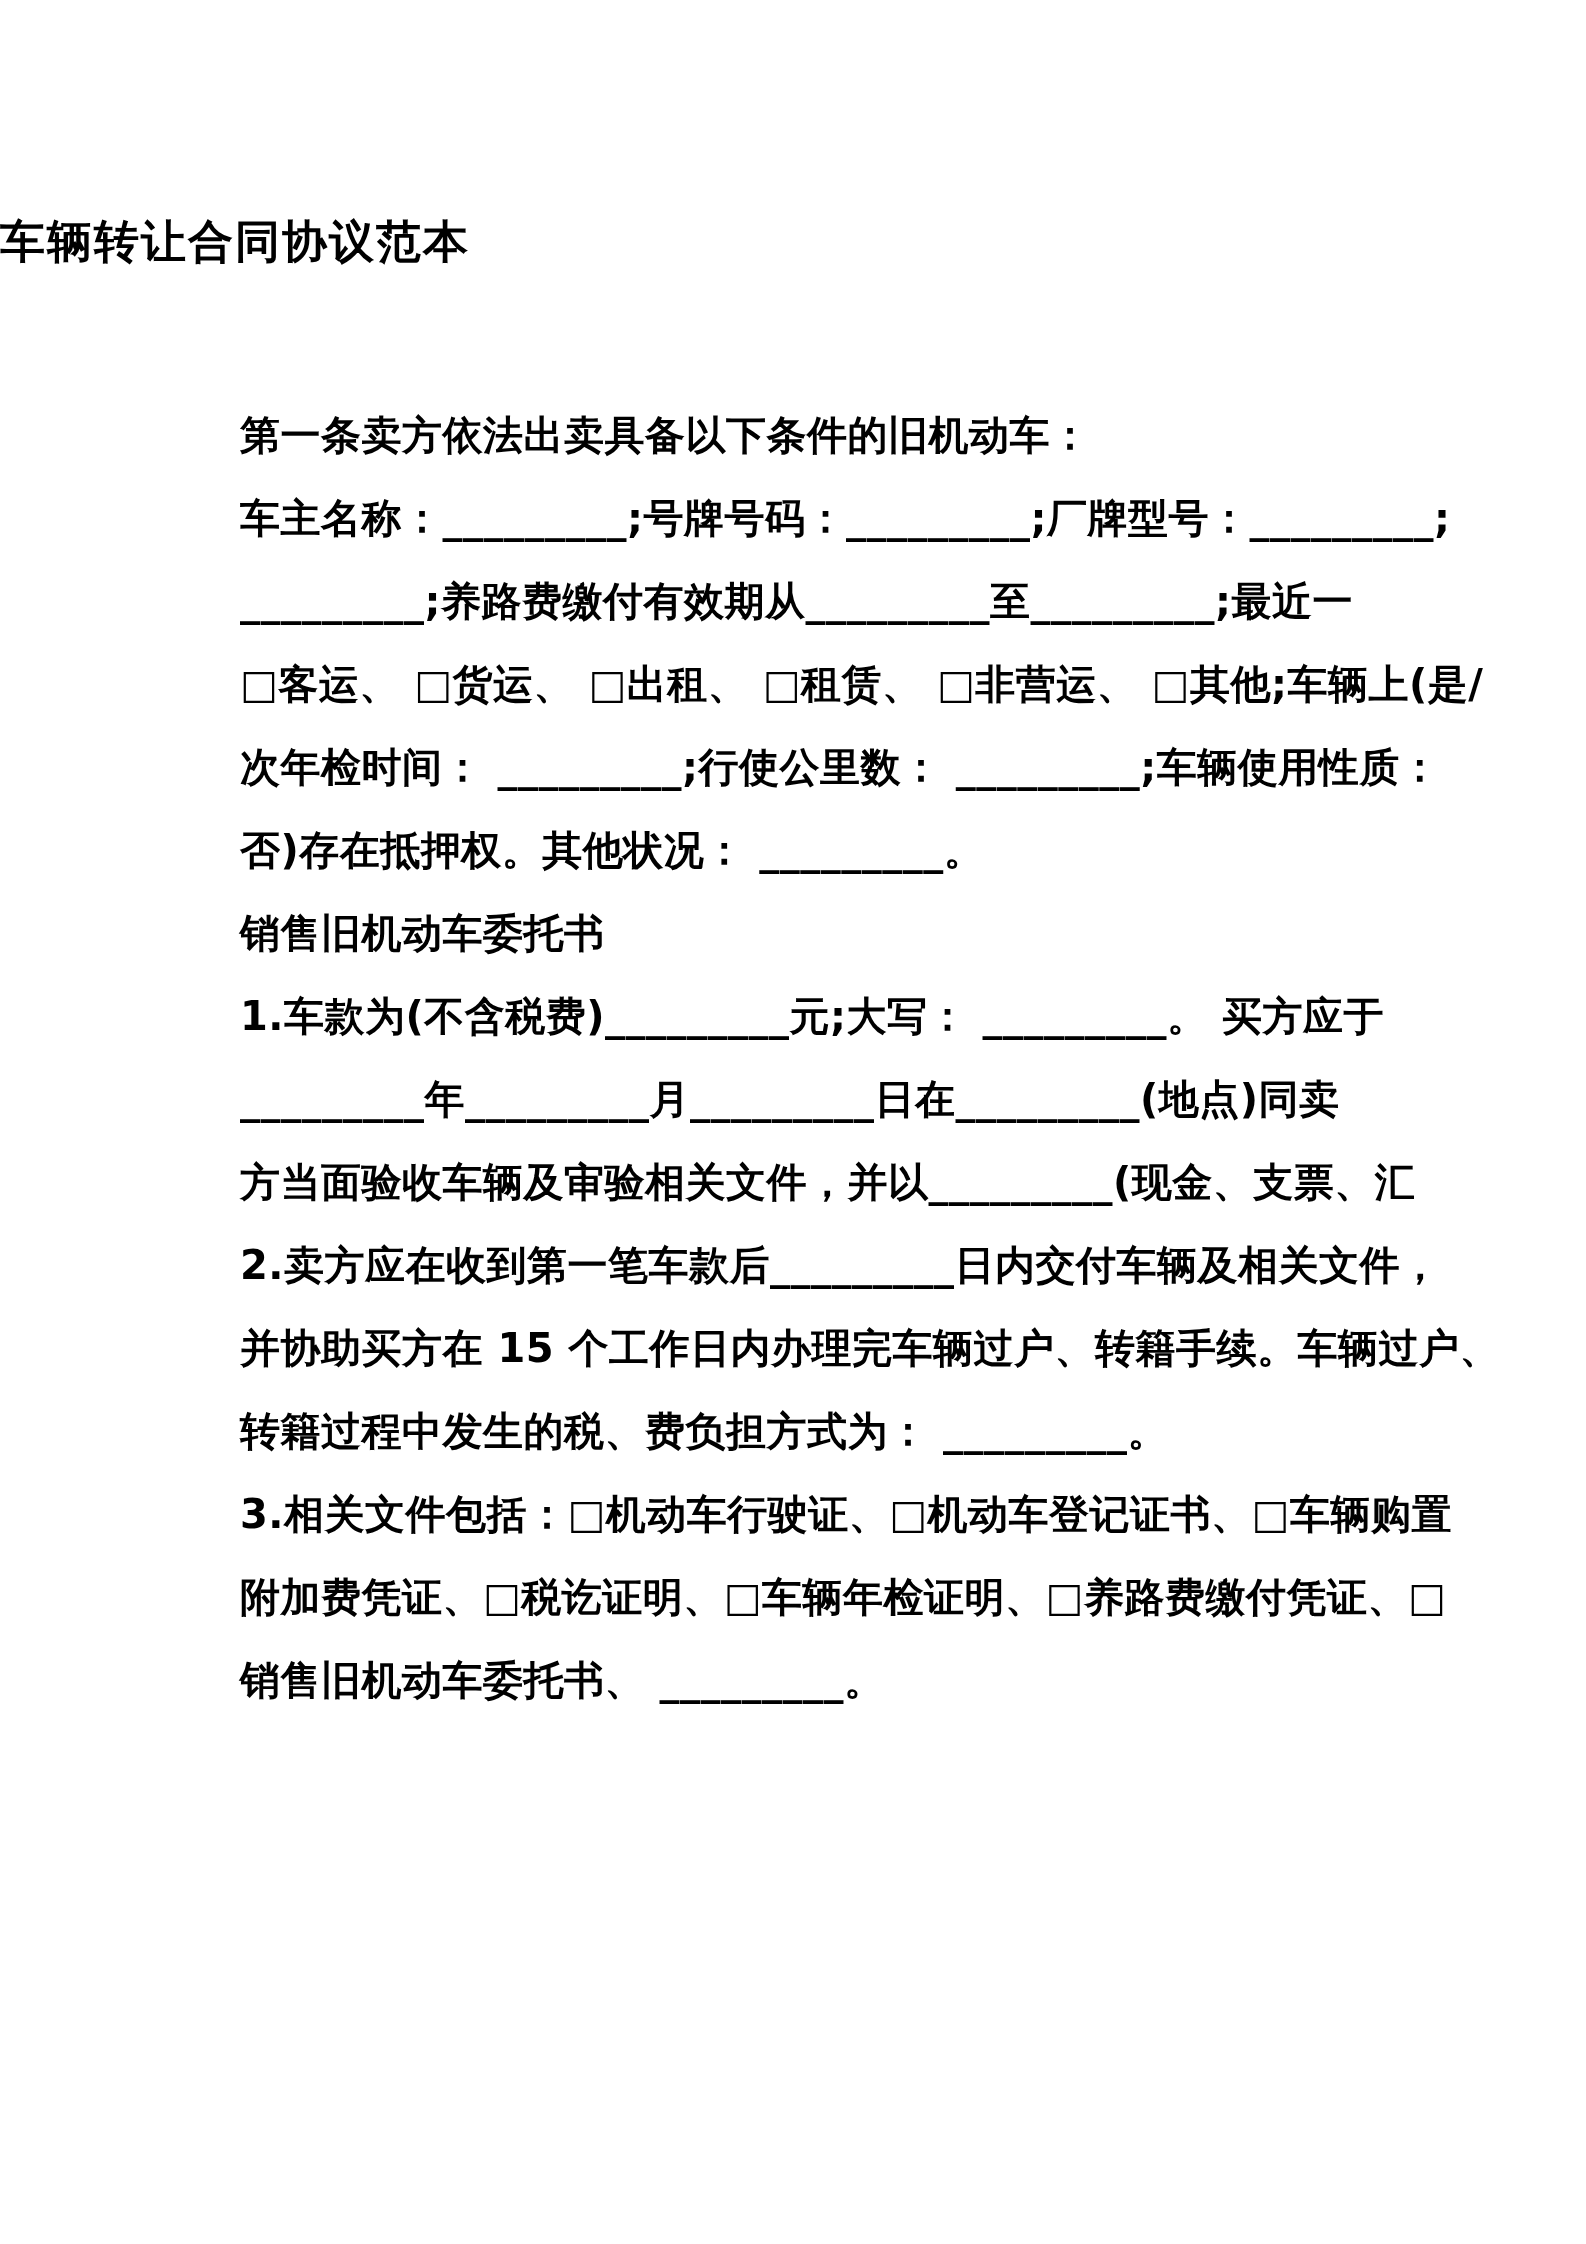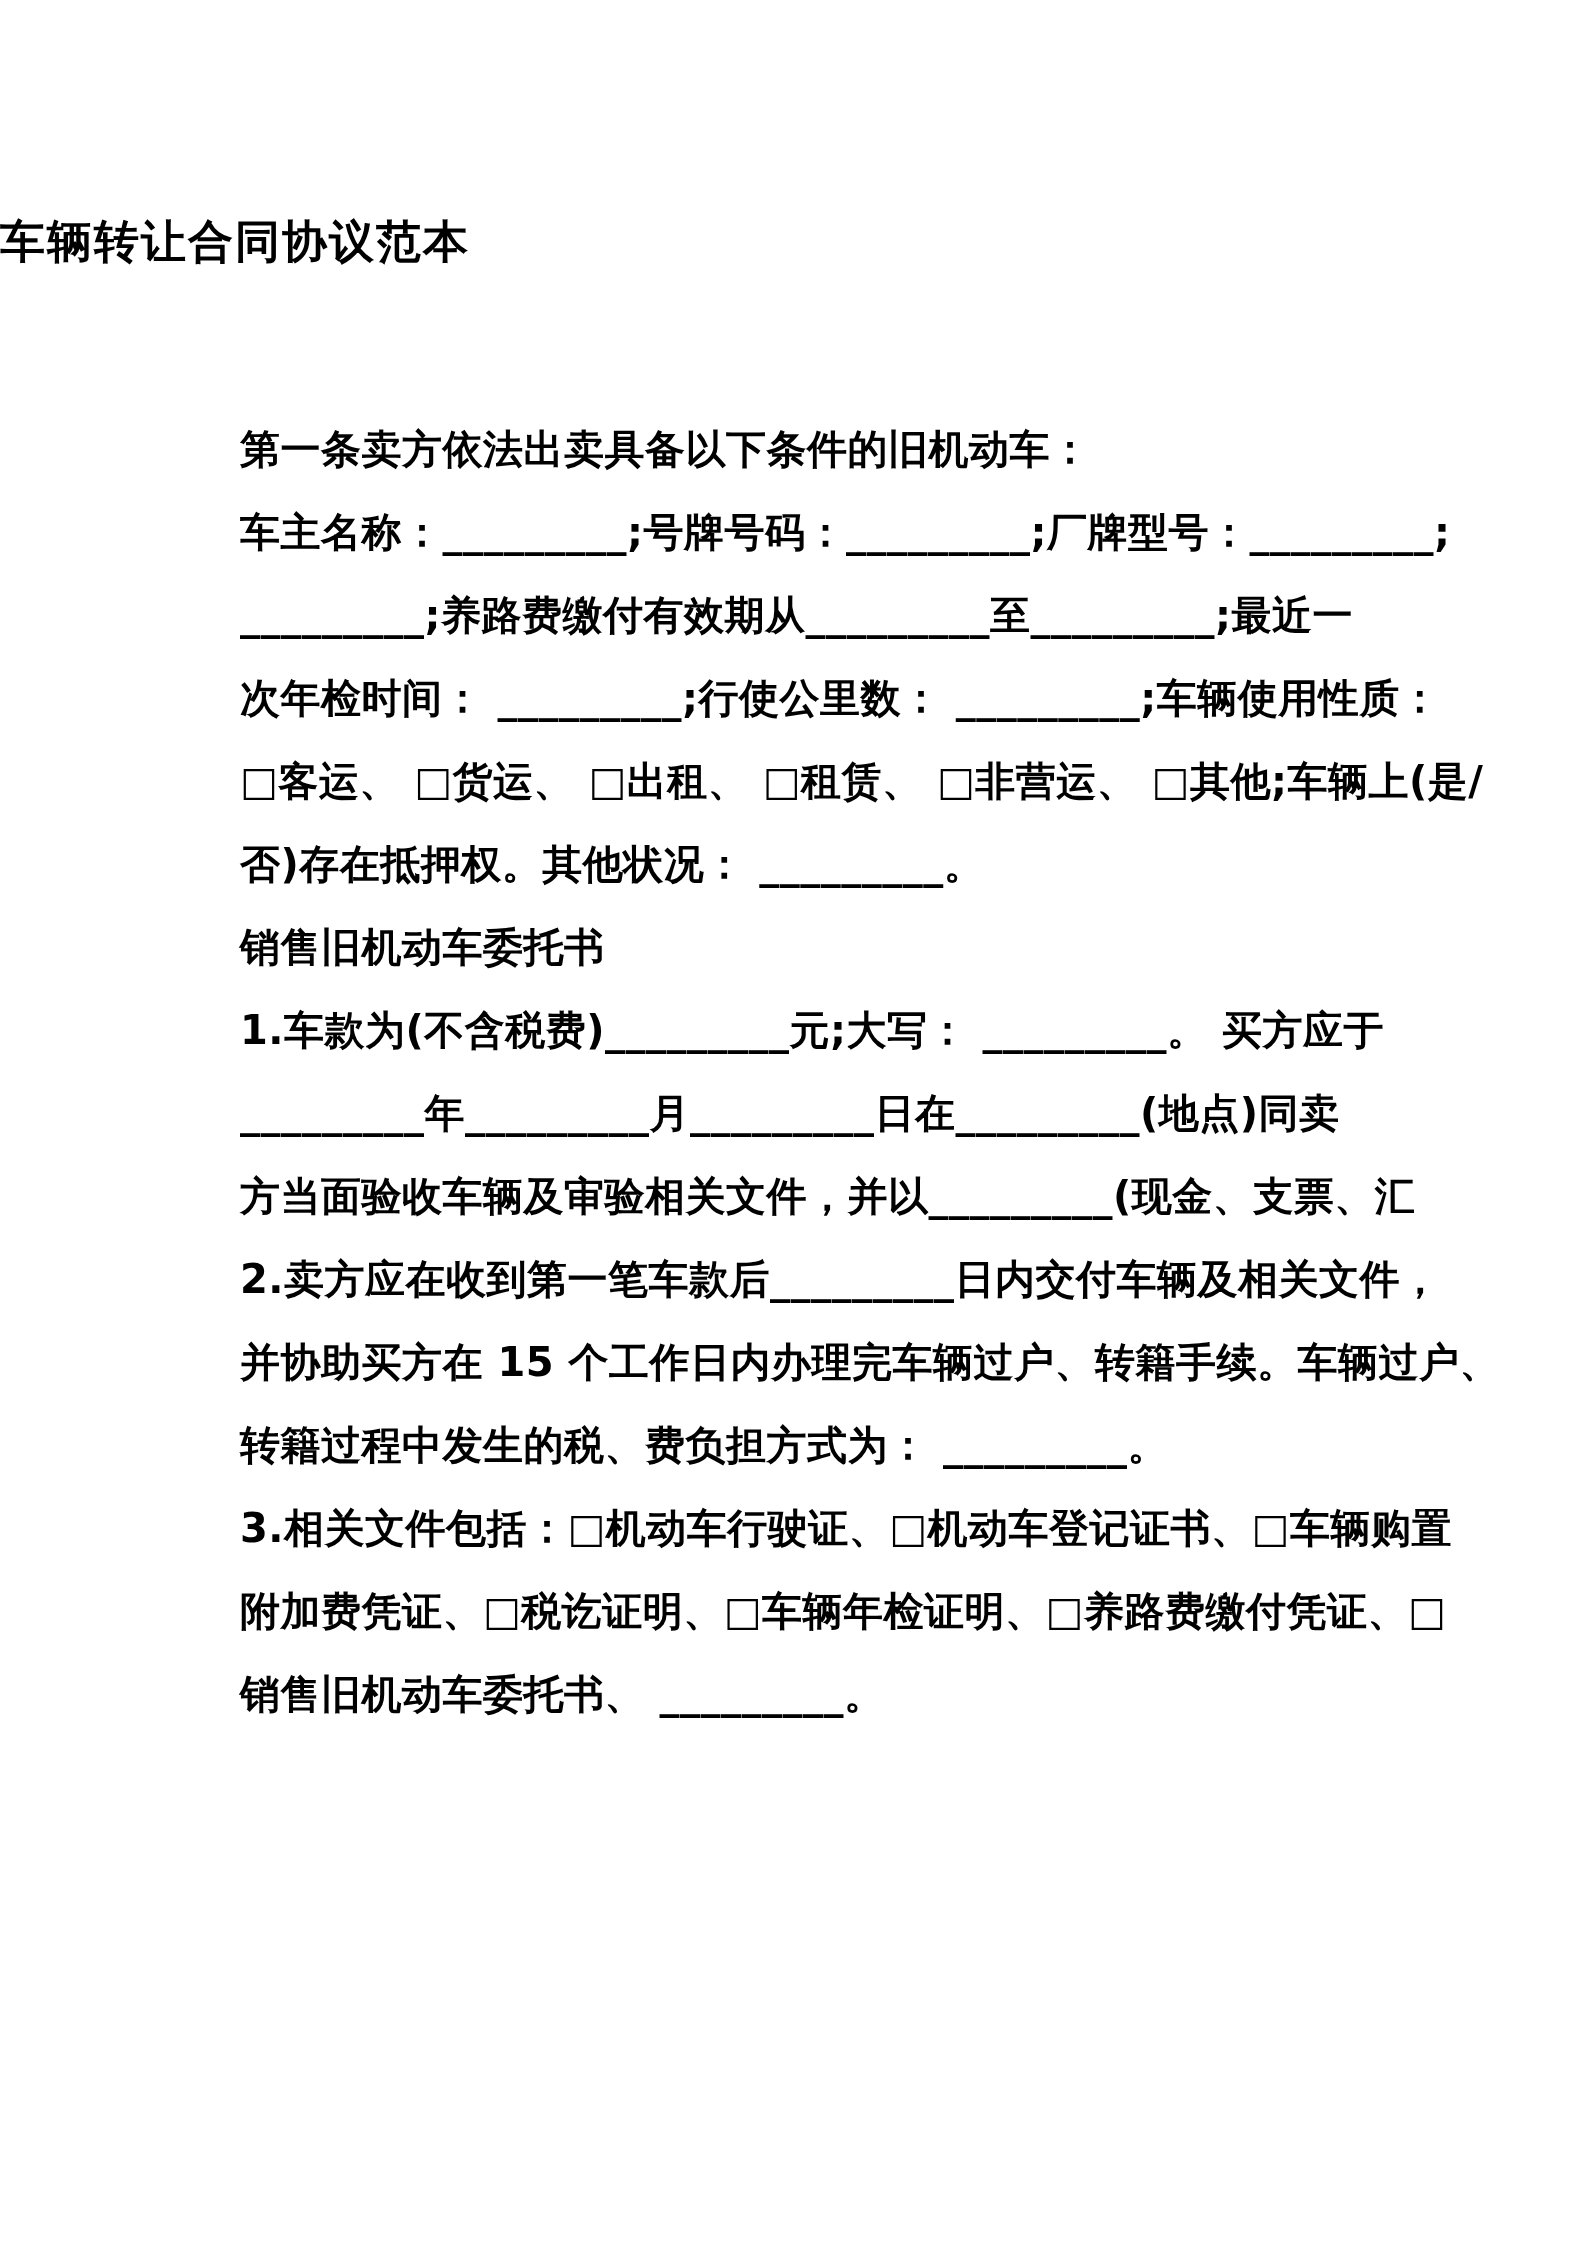--- a/index.html
+++ b/index.html
@@ -22,21 +22,21 @@
     left: 0;
     width: 100%;
     margin: 0;
     font-size: 45px;
     font-weight: 700;
     letter-spacing: 2px;
     white-space: nowrap;
   }
   .doc-body {
     position: absolute;
-    top: 408px;
+    top: 394px;
     left: 240px;
     width: 1115px;
   }
   .contract-line {
     height: 83px;
     line-height: 83px;
     font-size: 40px;
     font-weight: 700;
     white-space: nowrap;
     letter-spacing: 0.5px;
@@ -46,22 +46,22 @@
 <body>
 
 <div class="page">
 
   <h1 class="doc-title">车辆转让合同协议范本</h1>
 
   <div class="doc-body">
     <div class="contract-line">第一条卖方依法出卖具备以下条件的旧机动车：</div>
     <div class="contract-line">车主名称：_________;号牌号码：_________;厂牌型号：_________;</div>
     <div class="contract-line">_________;养路费缴付有效期从_________至_________;最近一</div>
+    <div class="contract-line">□客运、 □货运、 □出租、 □租赁、 □非营运、 □其他;车辆上(是/</div>
     <div class="contract-line">次年检时间： _________;行使公里数： _________;车辆使用性质：</div>
-    <div class="contract-line">□客运、 □货运、 □出租、 □租赁、 □非营运、 □其他;车辆上(是/</div>
     <div class="contract-line">否)存在抵押权。其他状况： _________。</div>
     <div class="contract-line">销售旧机动车委托书</div>
     <div class="contract-line">1.车款为(不含税费)_________元;大写： _________。 买方应于</div>
     <div class="contract-line">_________年_________月_________日在_________(地点)同卖</div>
     <div class="contract-line">方当面验收车辆及审验相关文件，并以_________(现金、支票、汇</div>
     <div class="contract-line">2.卖方应在收到第一笔车款后_________日内交付车辆及相关文件，</div>
     <div class="contract-line">并协助买方在 15 个工作日内办理完车辆过户、转籍手续。车辆过户、</div>
     <div class="contract-line">转籍过程中发生的税、费负担方式为： _________。</div>
     <div class="contract-line">3.相关文件包括：□机动车行驶证、□机动车登记证书、□车辆购置</div>
     <div class="contract-line">附加费凭证、□税讫证明、□车辆年检证明、□养路费缴付凭证、□</div>

